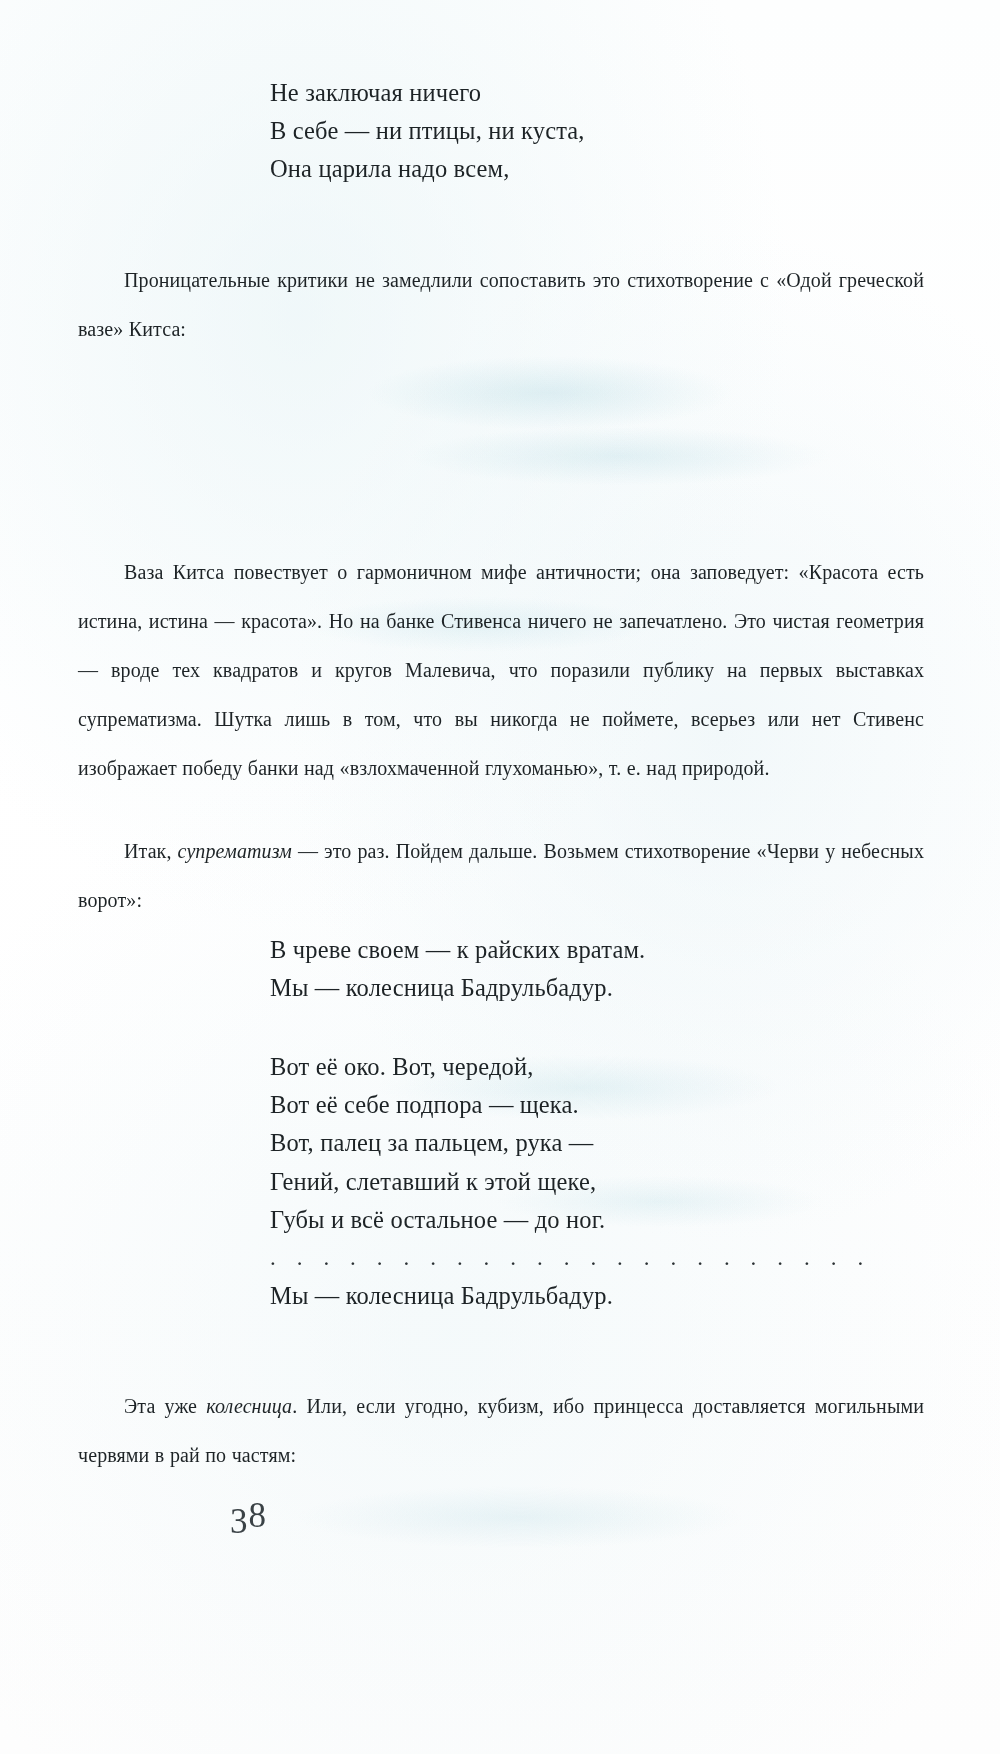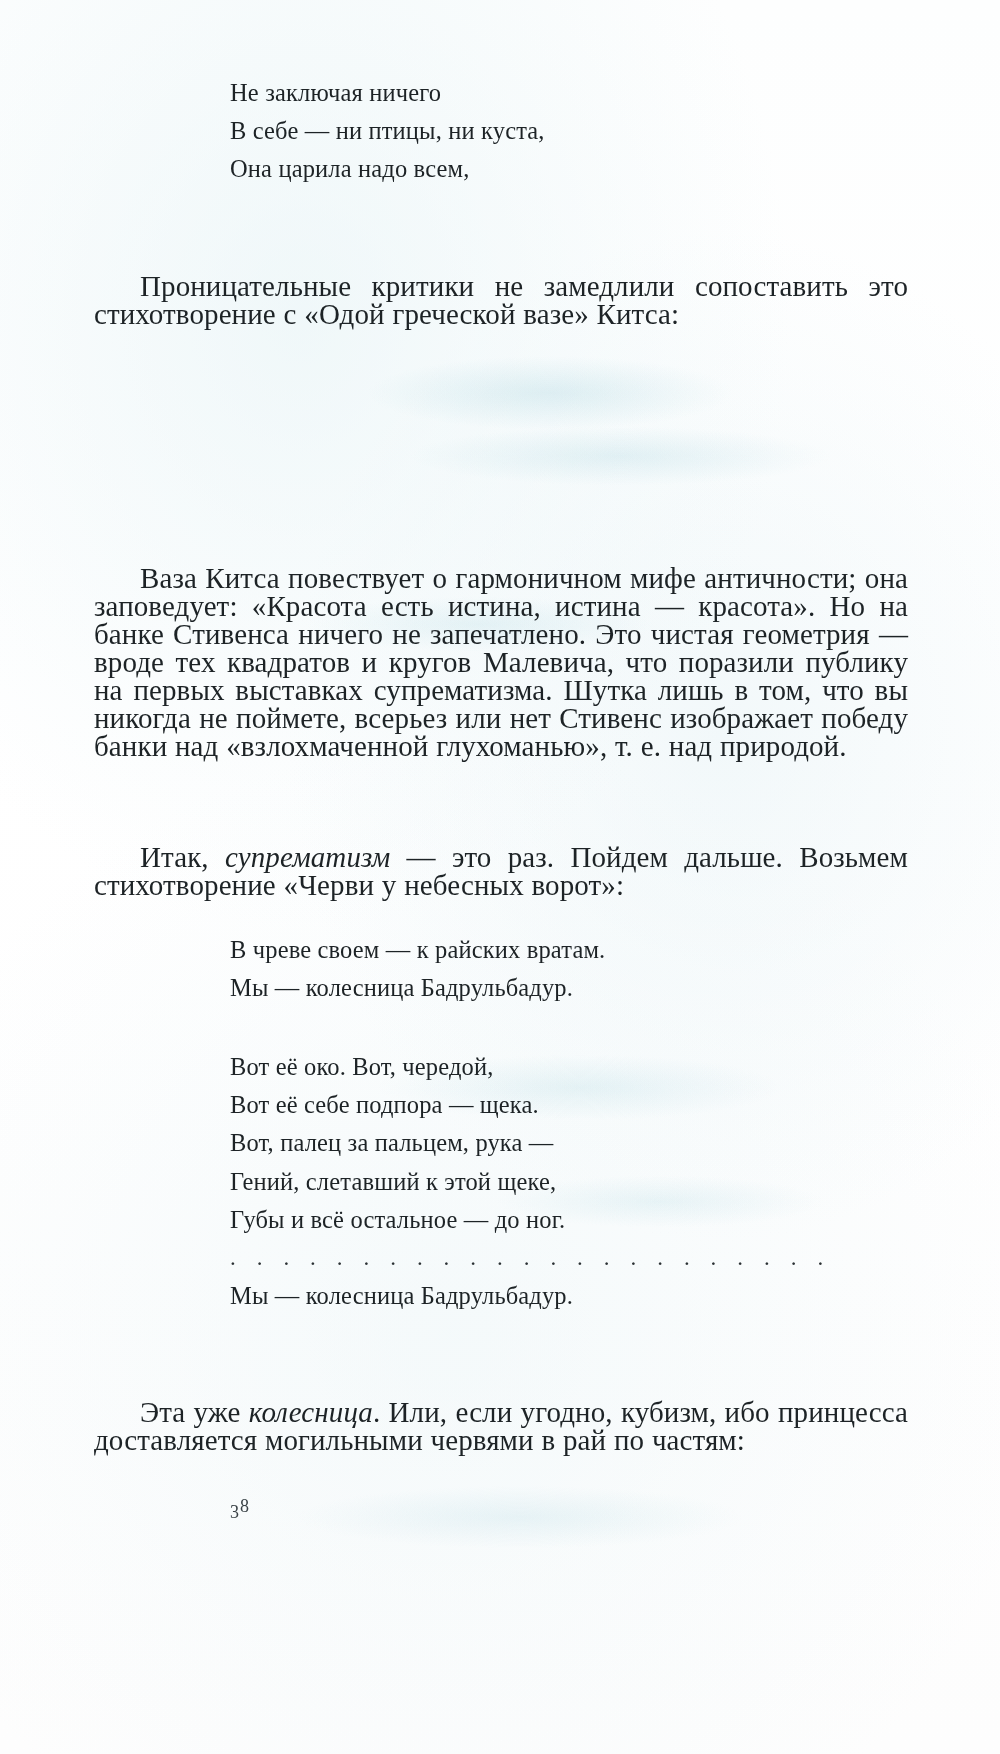--- a/index.html
+++ b/index.html
@@ -49,45 +49,46 @@
   .content {
     position: absolute;
     left: 78px;
     top: 0;
     width: 846px;
     height: 1754px;
   }
 
   
   .para {
-    font-size: 29px;
-    line-height: 28px;
+    font-size: 20px;
+    line-height: 49px;
     text-align: justify;
     text-align-last: left;
     letter-spacing: 0.1px;
     word-spacing: 0.4px;
-    margin: 16px;
+    margin: 0;
   }
 
   .para .indent {
     display: inline-block;
     width: 46px;
   }
 
   .verse {
     margin: 0;
     padding-left: 152px;
     font-size: 24.5px;
     line-height: 38.2px;
     letter-spacing: 0.15px;
   }
 
   .verse .line {
     display: block;
     white-space: nowrap;
+    margin-left: 40px;
   }
 
   .verse .line.dots {
     letter-spacing: 7.6px;
     font-size: 23px;
     color: #2a3033;
   }
 
   em {
     font-style: italic;
@@ -103,21 +104,21 @@
   #para-suprematism  { top: 827px; }
   #verse-worms-1     { top: 931px; }
   #verse-worms-2     { top: 1048px; }
   #para-surrealism   { top: 1382px; }
 
   
   .folio {
     position: absolute;
     left: 152px;
     top: 1498px;
-    font-size: 18px;
+    font-size: 35px;
     color: #3a4246;
     letter-spacing: 1px;
     font-variant-numeric: oldstyle-nums;
   }
   .folio .d1 { position: relative; top: 4px; }
   .folio .d2 { position: relative; top: -2px; }
 </style>
 </head>
 <body>
 

